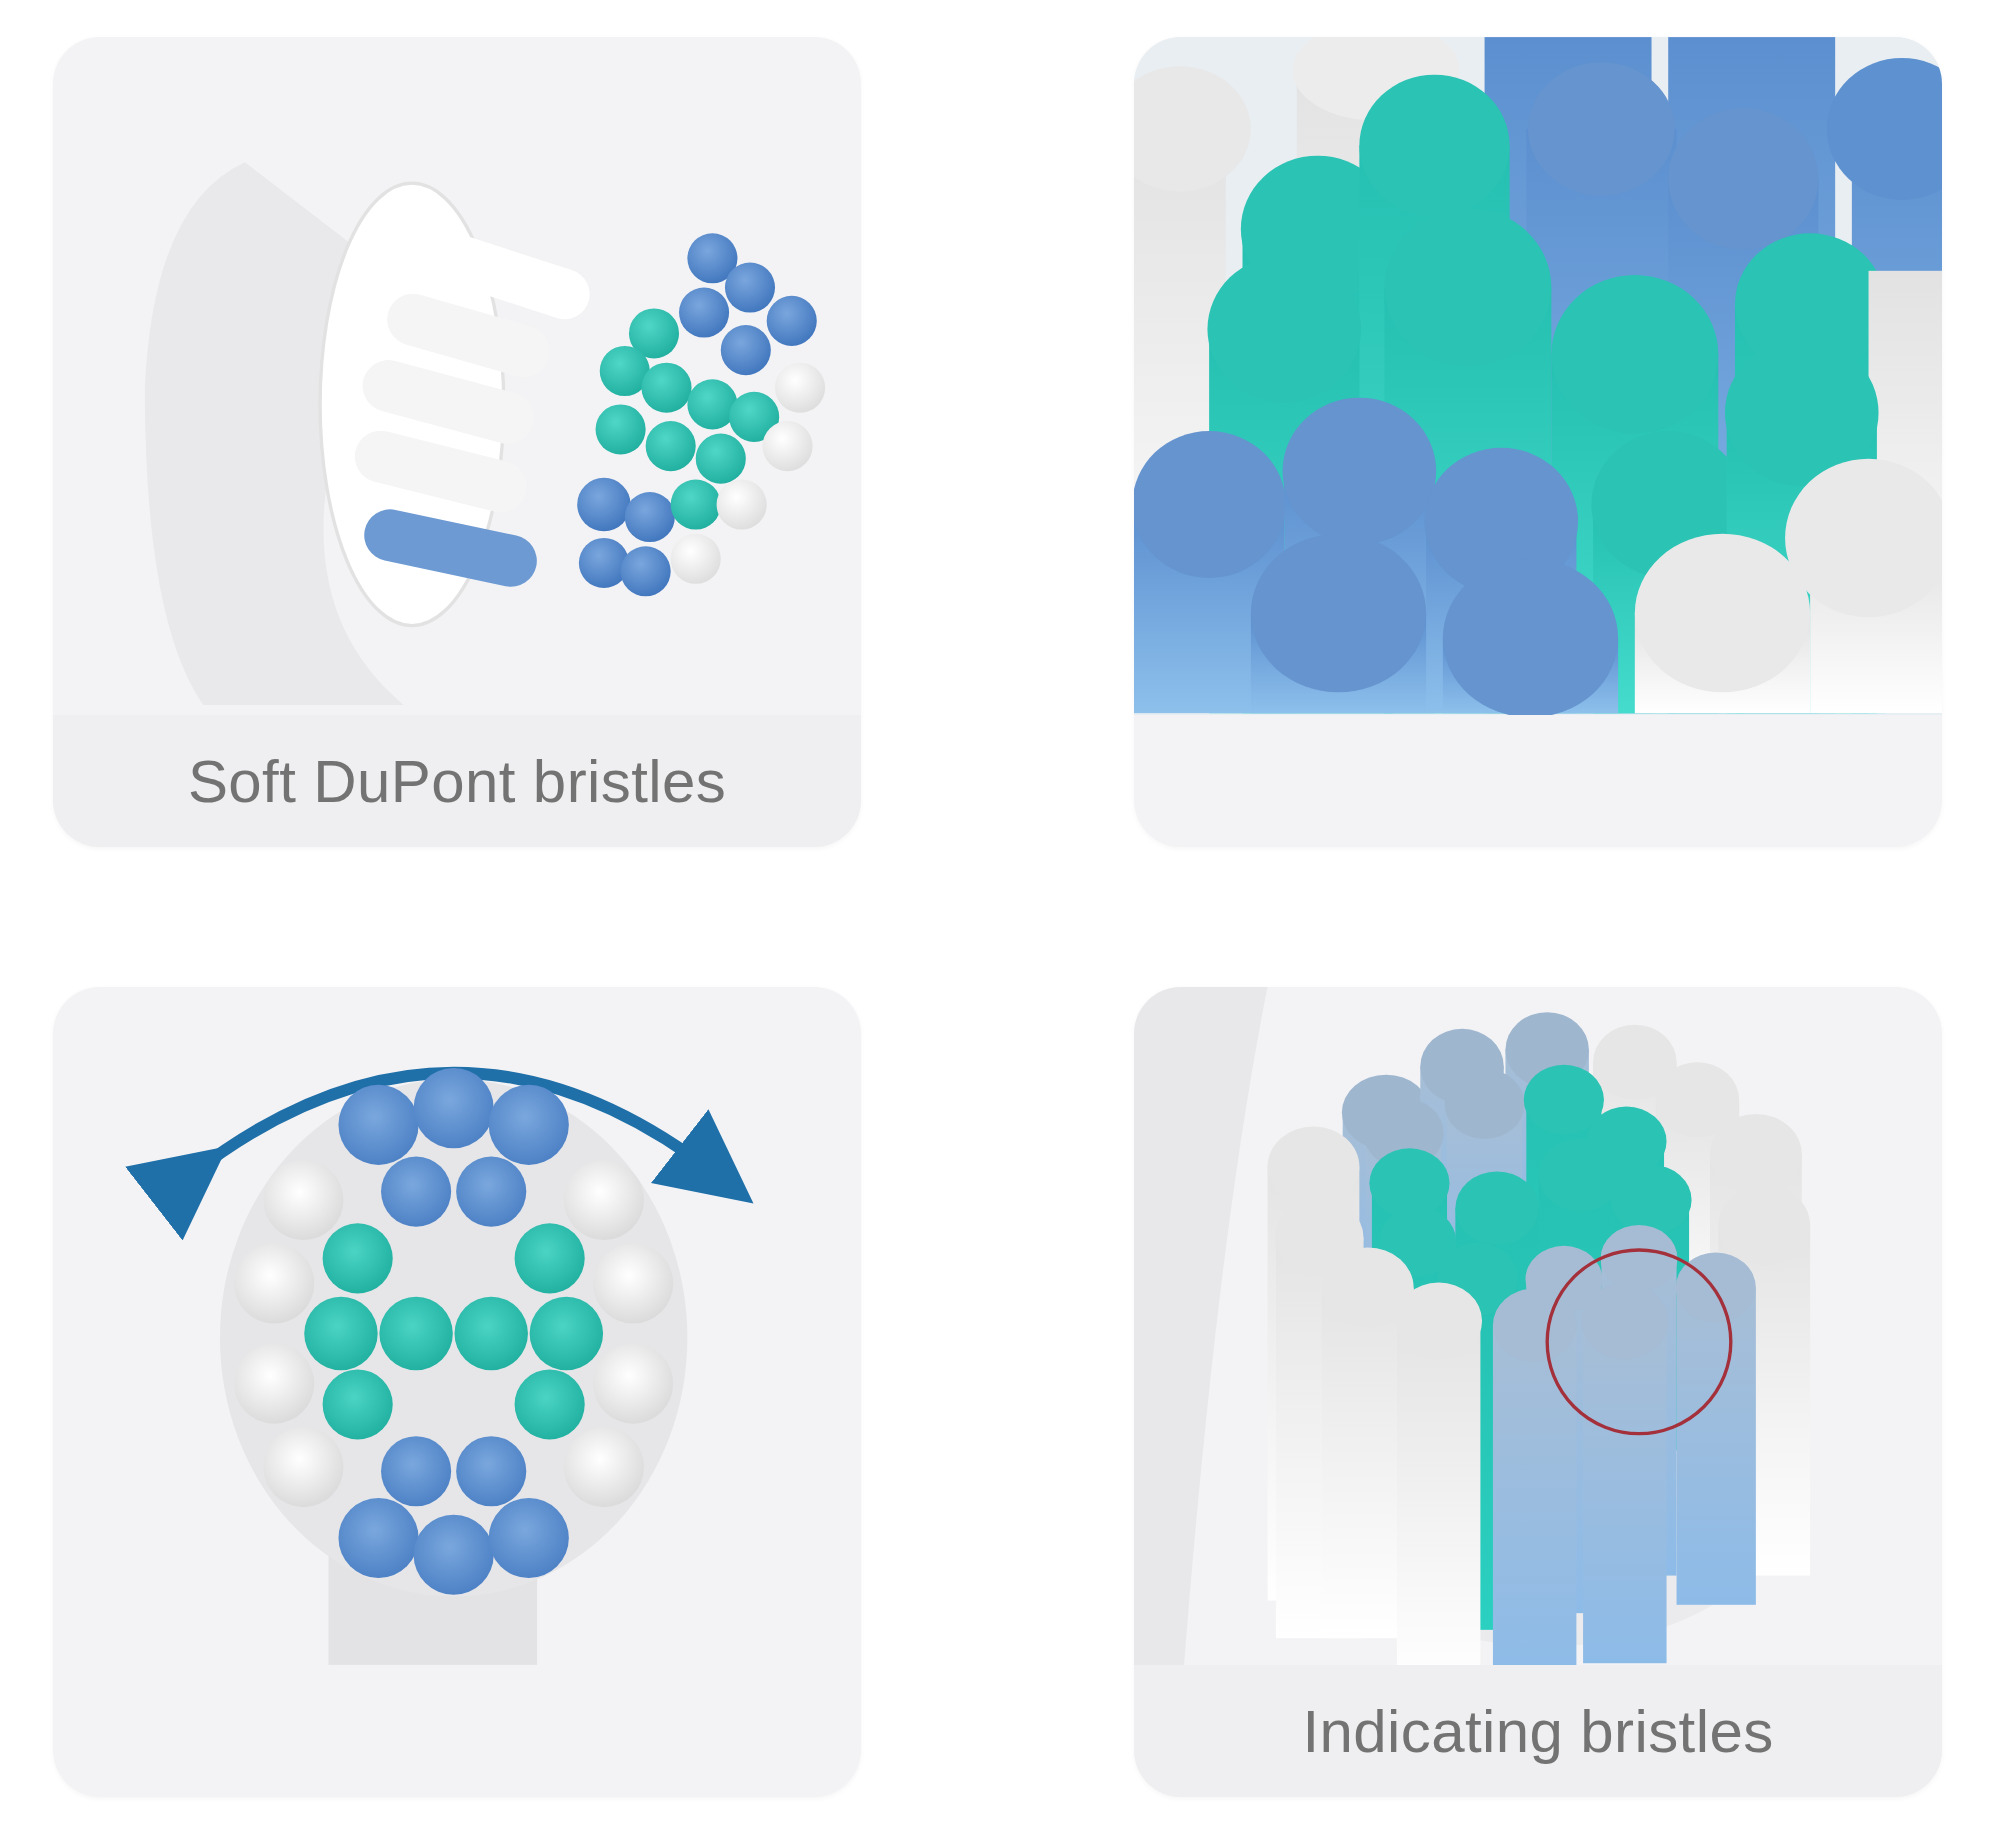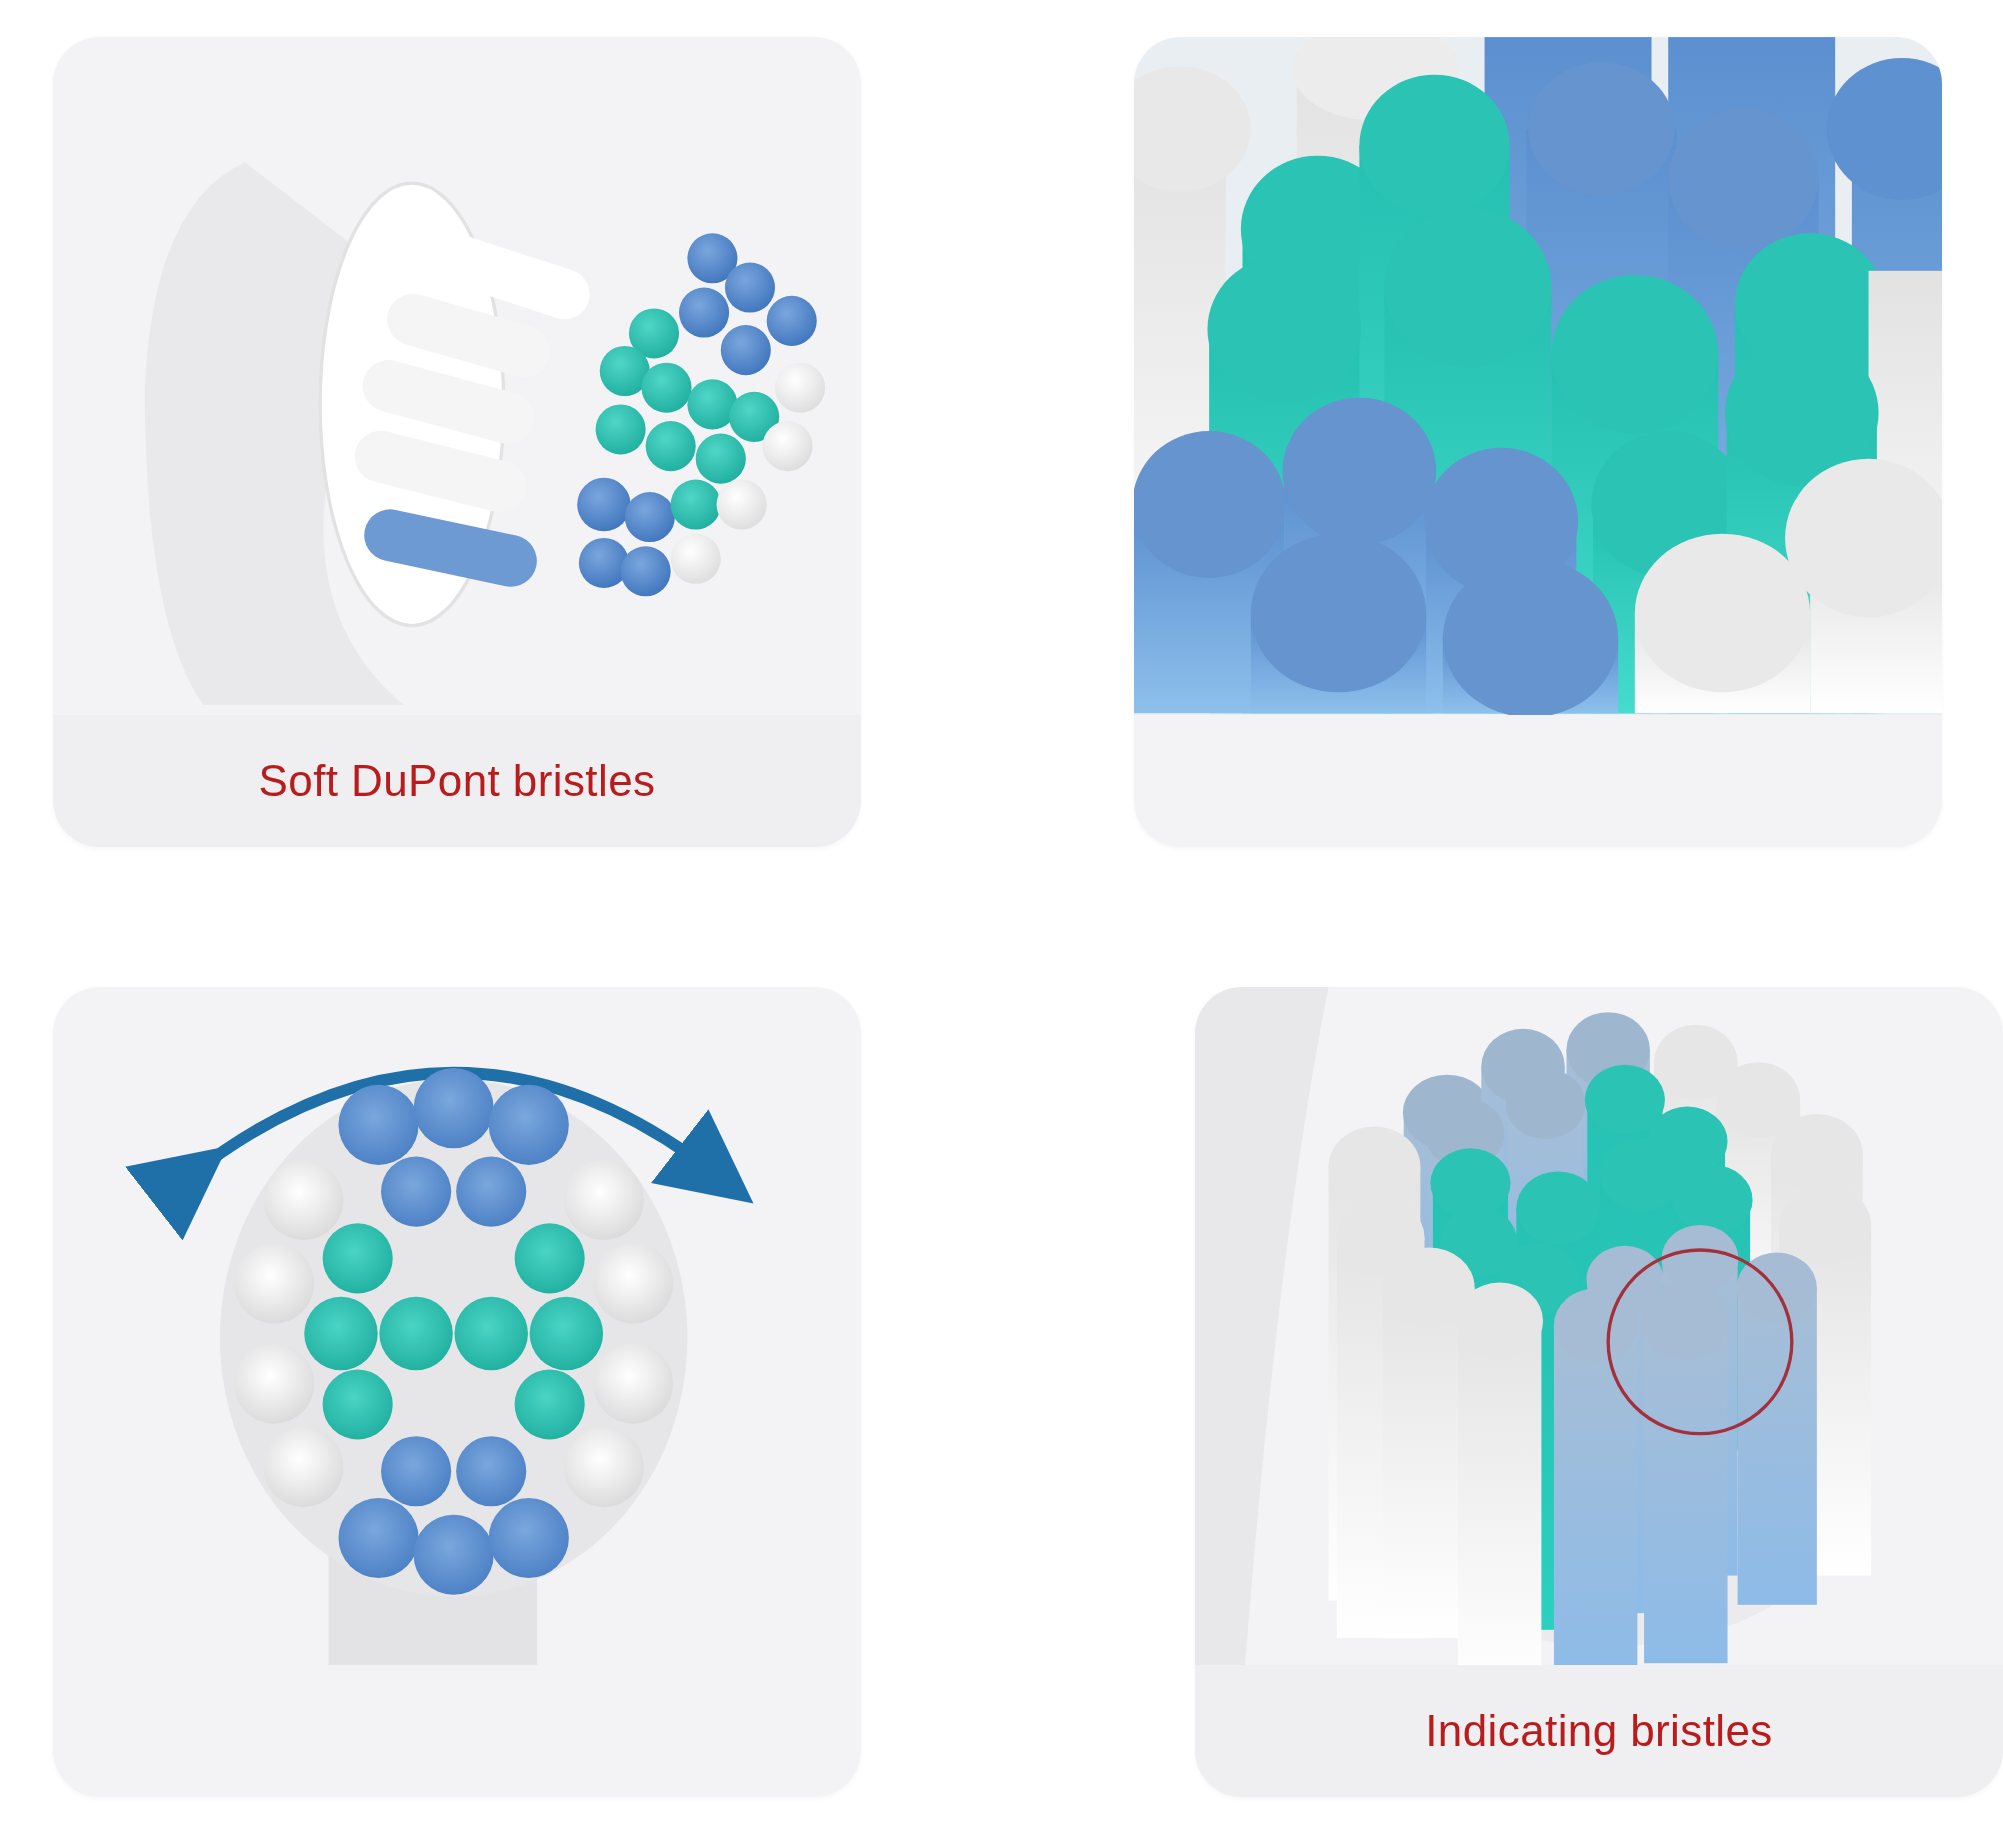--- a/index.html
+++ b/index.html
@@ -1,24 +1,24 @@
 <!DOCTYPE html>
 <html style="font-size:13.4px"><head>
 <meta charset="utf-8">
 <style>
   html, body { margin:0; padding:0; }
   body { width:2004px; height:1844px; background:#ffffff; position:relative; overflow:hidden; font-family:"Liberation Sans", sans-serif; }
   .panel { position:absolute; width:808px; height:810px; border-radius:47px; background:#f3f3f5; overflow:hidden; box-shadow:0 1.7px 5px rgba(0,0,0,0.04); }
   .panel .art { position:absolute; left:0; top:0; width:100%; height:678px; }
   .panel .cap { position:absolute; left:0; bottom:0; width:100%; height:132px; background:#efeff1; display:flex; align-items:center; justify-content:center; }
-  .panel .cap span { font-size:44px; color:#b91c1c; letter-spacing:0.4px; }
+  .panel .cap span { font-size:60px; color:#737373; letter-spacing:0.4px; }
   #p1 { left:53px; top:37px; }
   #p2 { left:1134px; top:37px; }
   #p3 { left:53px; top:987px; }
-  #p4 { left:1195px; top:987px; }
+  #p4 { left:1134px; top:987px; }
   #p2 .art { background:#e9eef2; }
   svg { display:block; }
 </style>
 </head>
 <body>
 
 <div class="panel" id="p1">
   <div class="art">
     <svg width="808" height="678" viewBox="0 0 968 812">
       <defs>

